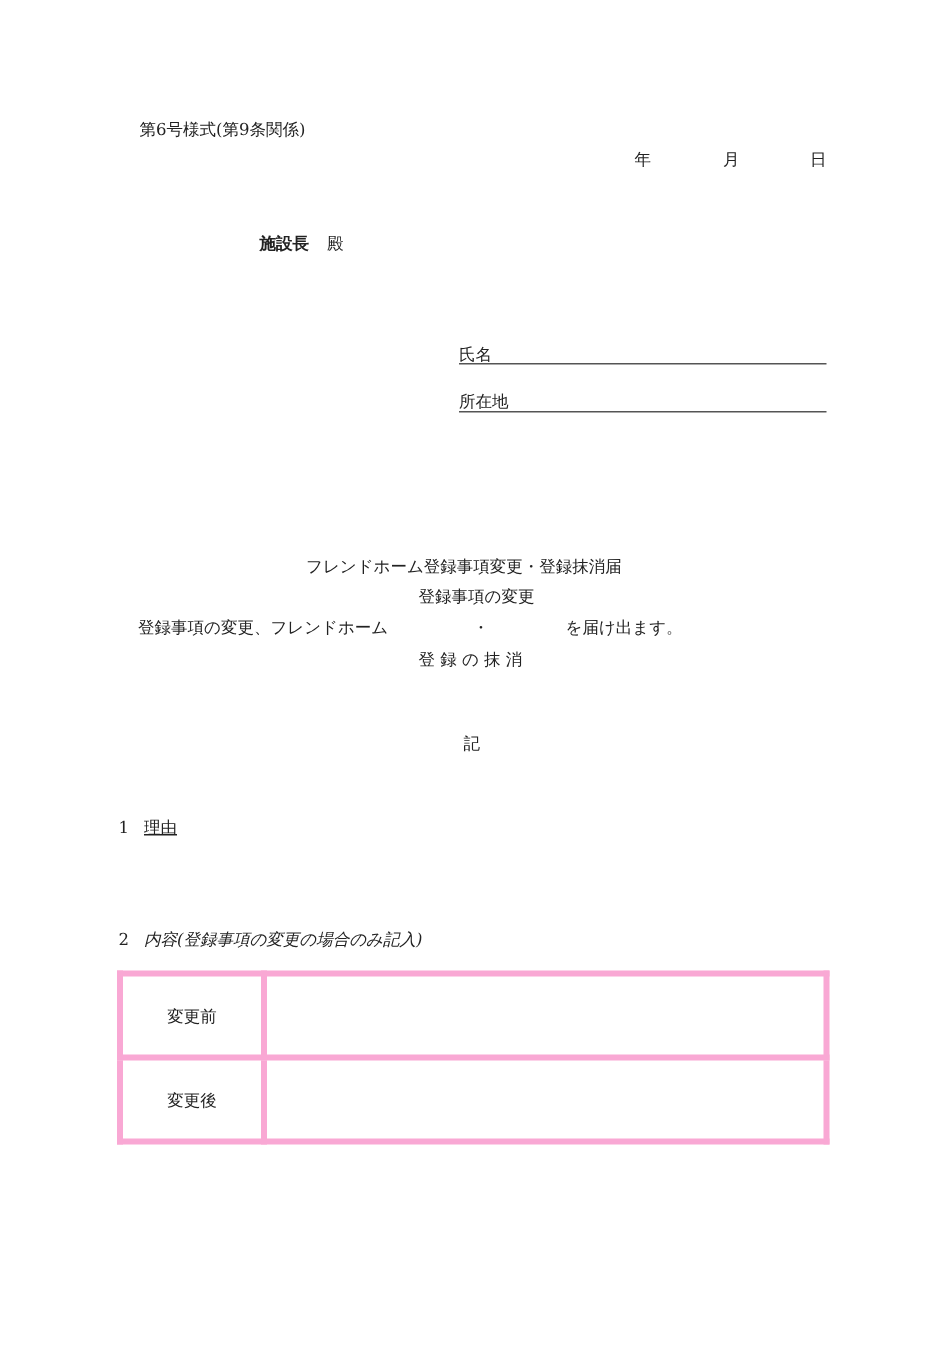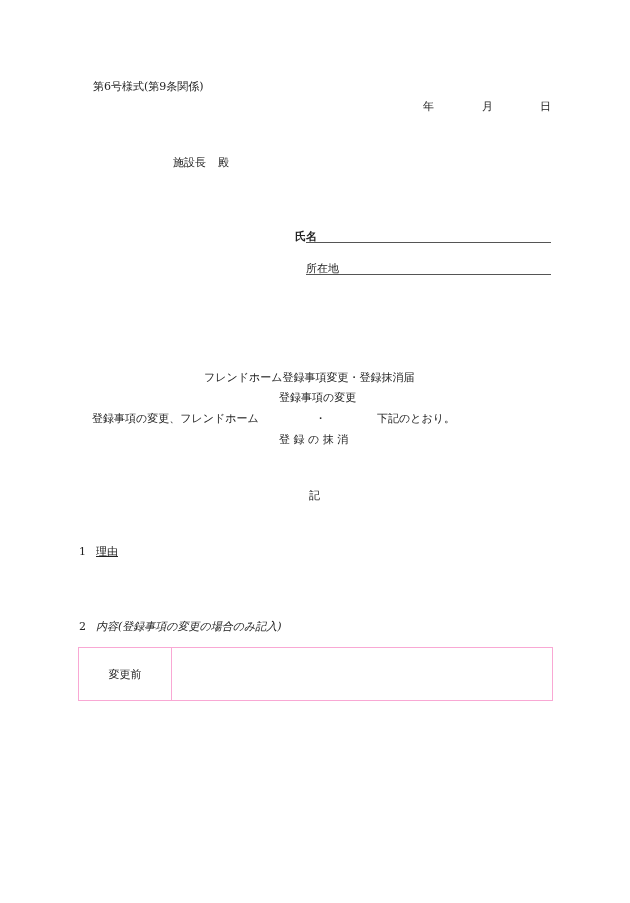--- a/index.html
+++ b/index.html
@@ -7,56 +7,60 @@
       width: 630px; height: 903px; position: relative; overflow: hidden;
       font-family: "DejaVu Serif", "Liberation Serif", serif;
       color: #222; font-size: 11px;
     }
     .abs { position: absolute; white-space: nowrap; line-height: 14px; }
     .line { position: absolute; height: 0; border-top: 1px solid #555; }
     table.form {
       position: absolute; left: 78px; top: 647px; width: 475px;
       border-collapse: collapse;
     }
-    table.form td { border: 1px solid #f9a8d4; height: 52px; padding: 0; }
+    table.form td { border: 4px solid #f9a8d4; height: 52px; padding: 0; }
     table.form td.label { width: 92px; text-align: center; font-size: 11px; }
   </style>
 </head>
 <body>
 
 <div class="abs" style="left:78px; top:80px;margin-left:15px;">第6号様式(第9条関係)</div>
 
 <div class="abs" style="left:423px; top:100px;">年</div>
 <div class="abs" style="left:482px; top:100px;">月</div>
 <div class="abs" style="left:540px; top:100px;">日</div>
 
-<div class="abs" style="left:173px; top:156px;">施設長</div>
+<div class="abs" style="left:173px; top:156px;font-weight:bold;">施設長</div>
 <div class="abs" style="left:218px; top:156px;">殿</div>
 
-<div class="abs" style="left:295px; top:230px;font-weight:bold;">氏名</div>
+<div class="abs" style="left:306px; top:230px;">氏名</div>
 <div class="line" style="left:306px; top:242px; width:245px;"></div>
 <div class="abs" style="left:306px; top:262px;font-family:Liberation Mono, monospace;">所在地</div>
 <div class="line" style="left:306px; top:274px; width:245px;"></div>
 
 <div class="abs" style="left:204px; top:336px;margin-top:35px;">フレンドホーム登録事項変更・登録抹消届</div>
 
 <div class="abs" style="left:279px; top:391px;">登録事項の変更</div>
 <div class="abs" style="left:92px; top:412px;">登録事項の変更、フレンドホーム</div>
 <div class="abs" style="left:315px; top:412px;">・</div>
-<div class="abs" style="left:377px; top:412px;">下記のとおり。</div>
+<div class="abs" style="left:377px; top:412px;">を届け出ます。</div>
 <div class="abs" style="left:279px; top:433px;">登 録 の 抹 消</div>
 
 <div class="abs" style="left:309px; top:489px;">記</div>
 
 <div class="abs" style="left:79px; top:545px;">1</div>
 <div class="abs" style="left:96px; top:545px;text-decoration:underline;">理由</div>
 
 <div class="abs" style="left:79px; top:620px;">2</div>
 <div class="abs" style="left:96px; top:620px;font-style:italic;">内容(登録事項の変更の場合のみ記入)</div>
 
 <table class="form">
   <tbody>
       <tr>
     <td class="label">変更前</td>
     <td></td>
   </tr>
+  <tr>
+    <td class="label">変更後</td>
+    <td></td>
+  </tr>
 </tbody>
   </table>
 
 </body></html>

